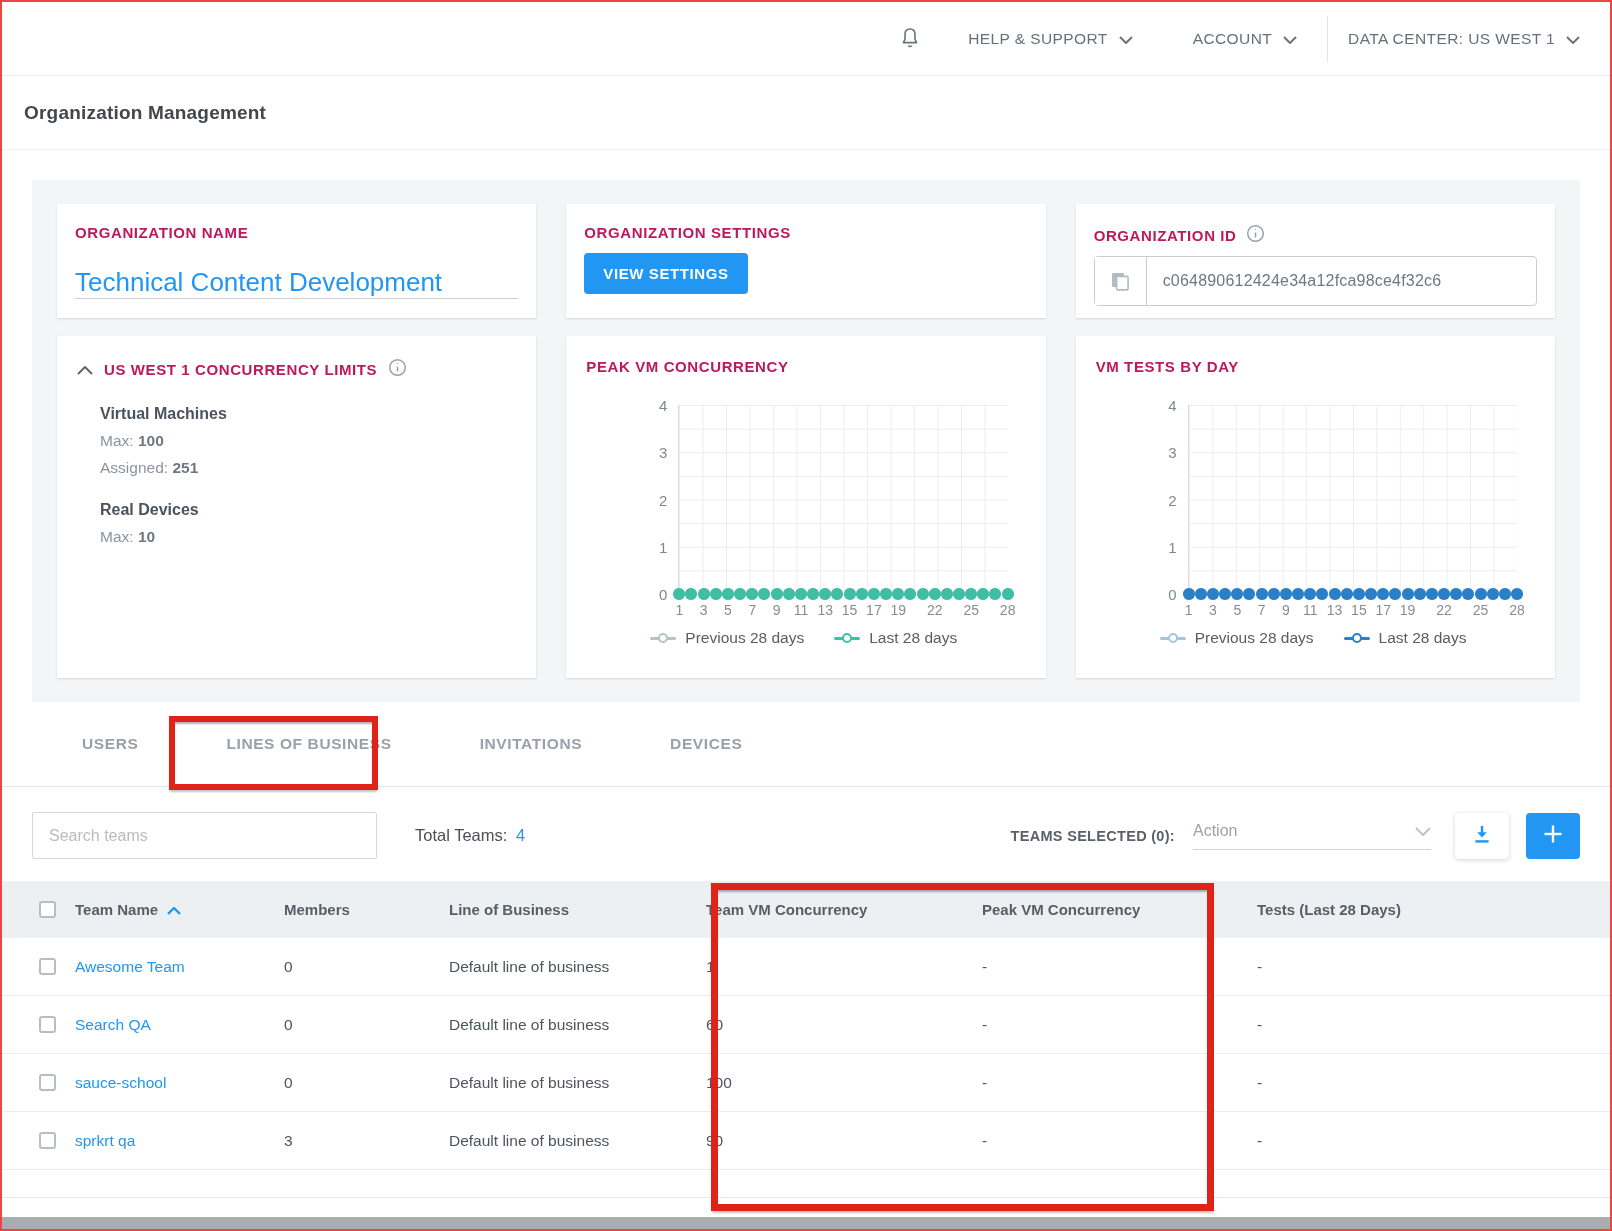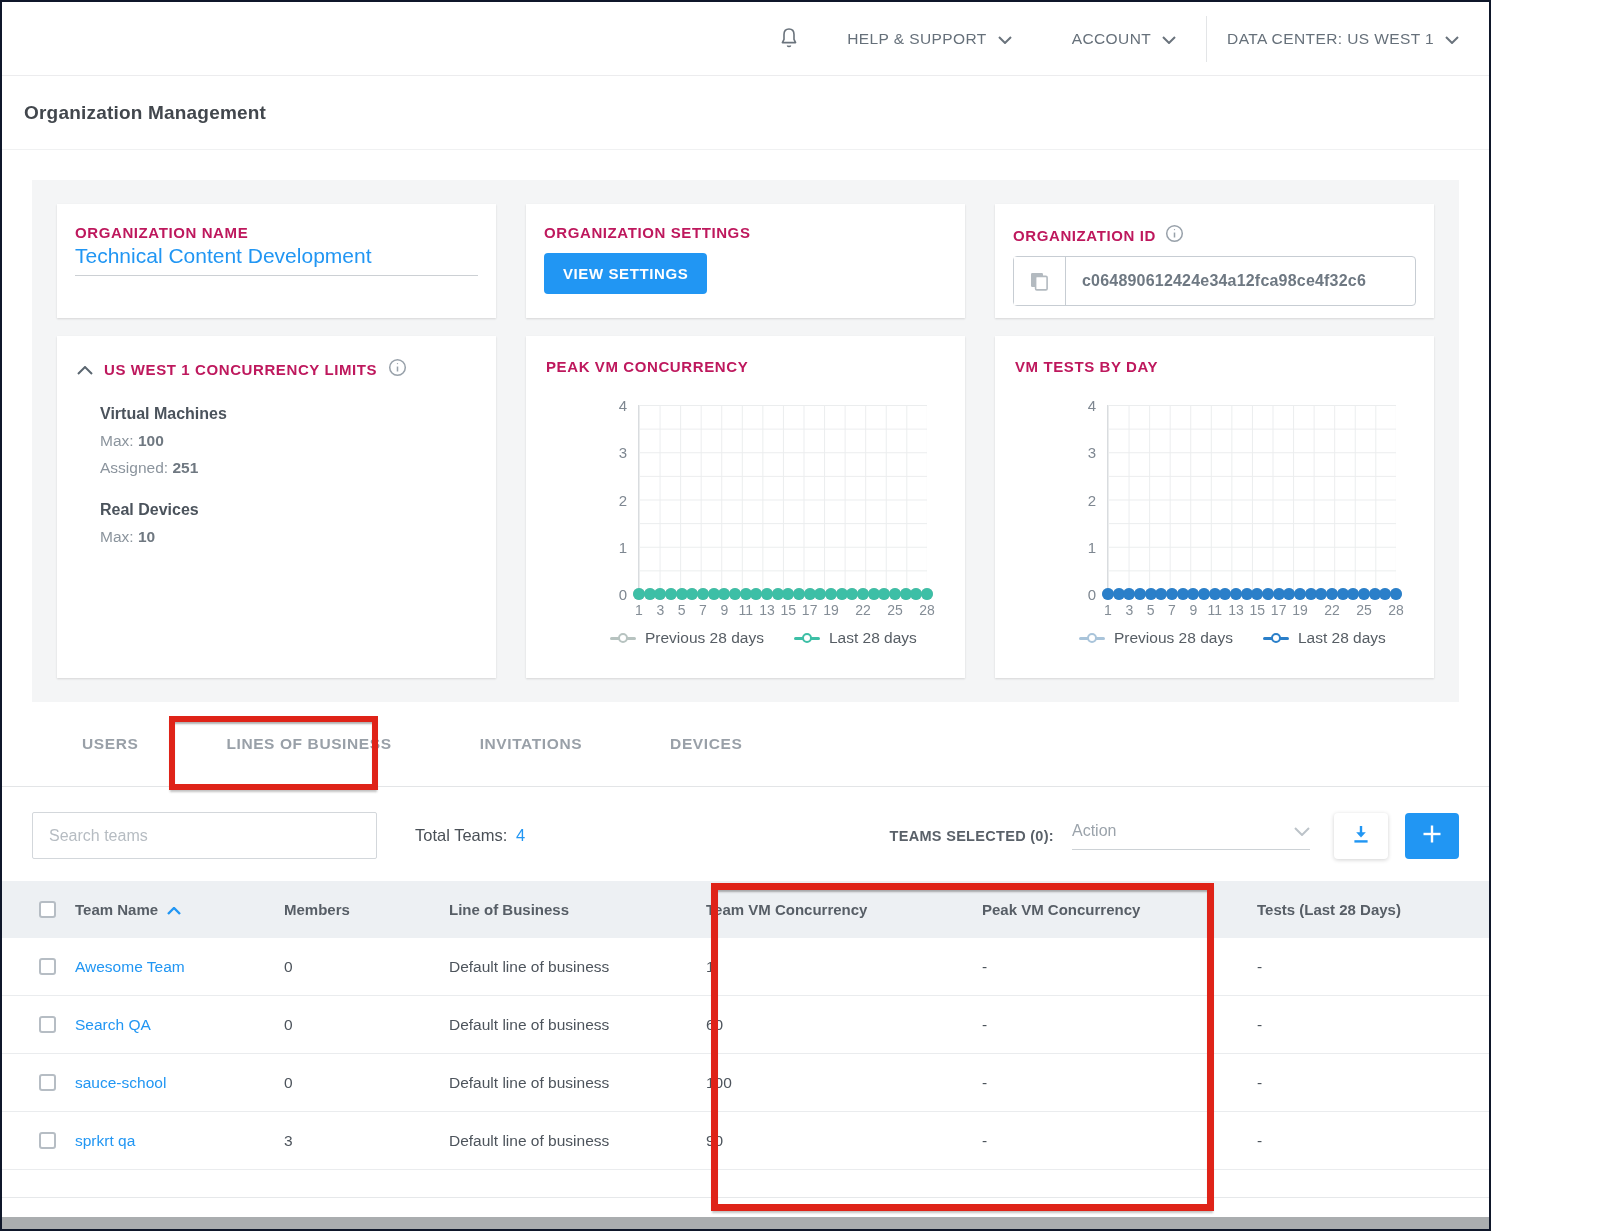--- a/index.html
+++ b/index.html
@@ -1,17 +1,17 @@
 <!DOCTYPE html>
 <html><head>
 <meta charset="utf-8">
 <style>
   * { margin:0; padding:0; box-sizing:border-box; }
   body { background:#ffffff; font-family:"Liberation Sans", sans-serif; }
-  .screen { position:relative; width:1491px; height:1231px; border:2px solid #0f172a; background:#fff; overflow:hidden; }
+  .screen { position:relative; width:1612px; height:1231px; border:2px solid #ef4444; background:#fff; overflow:hidden; }
 
   
   .topnav { height:74px; display:flex; align-items:center; justify-content:flex-end; padding-right:30px; border-bottom:1px solid #ececee; }
   .nav-item { display:flex; align-items:center; gap:11px; color:#66707a; font-size:15.5px; letter-spacing:.4px; cursor:pointer; }
   .nav-help { margin-left:46px; }
   .nav-account { margin-left:60px; }
   .nav-divider { width:1px; height:46px; background:#e3e5e7; margin-left:30px; }
   .nav-dc { margin-left:20px; }
   .bell { display:flex; align-items:center; cursor:pointer; }
 
@@ -20,25 +20,25 @@
   .page-title { font-size:19px; font-weight:700; color:#42474d; letter-spacing:.2px; }
 
   
   .panel { margin:30px 30px 0; background:#f4f5f6; padding:24px 25px; }
   .cards-row { display:flex; gap:30px; }
   .card { flex:1; background:#fff; box-shadow:0 1px 2px rgba(0,0,0,.13); }
   .cards-row.top .card { height:114px; padding:20px 18px; }
   .cards-row.bottom { margin-top:18px; }
   .cards-row.bottom .card { height:342px; padding:22px 20px; }
   .card-label { font-size:15px; font-weight:700; color:#be185d; letter-spacing:.6px; display:flex; align-items:center; gap:9px; }
-  .org-name-value { margin-top:3px; font-size:21px; color:#2196f3; padding-bottom:7px; border-bottom:1px solid #ccd0d4; cursor:pointer; }
+  .org-name-value { margin-top:26px; font-size:26px; color:#2196f3; border-bottom:1px solid #ccd0d4; cursor:pointer; }
   .btn-primary { margin-top:12px; display:inline-block; background:#2196f3; color:#fff; font-size:15px; font-weight:700; letter-spacing:.6px; padding:12px 19px; border:none; border-radius:4px; cursor:pointer; font-family:"Liberation Sans", sans-serif; }
   .copy-group { margin-top:10px; display:flex; height:50px; border:1px solid #c7cdd3; border-radius:4px; background:#fff; }
   .copy-btn { width:52px; display:flex; align-items:center; justify-content:center; border-right:1px solid #c7cdd3; cursor:pointer; background:#fff; }
-  .org-id-value { flex:1; border:none; outline:none; padding-left:16px; color:#6e7882; font-size:16px; letter-spacing:.2px; background:transparent; font-family:"Liberation Sans", sans-serif;font-weight:bold; }
+  .org-id-value { flex:1; border:none; outline:none; padding-left:16px; color:#6e7882; font-size:16px; letter-spacing:.2px; background:transparent; font-family:"Liberation Sans", sans-serif; }
 
   
   .limits-title-row { display:flex; align-items:center; gap:11px; }
   .limits-body { padding-left:23px; }
   .limit-section-title { margin-top:24px; font-size:16px; font-weight:700; color:#4b535c; }
   .limit-line { margin-top:9px; font-size:15.5px; color:#8b949d; }
   .limit-line .limit-value { color:#6f7881; font-weight:700; }
 
   
   .plot { position:relative; height:190px; margin:30px 18px 0 92px;

